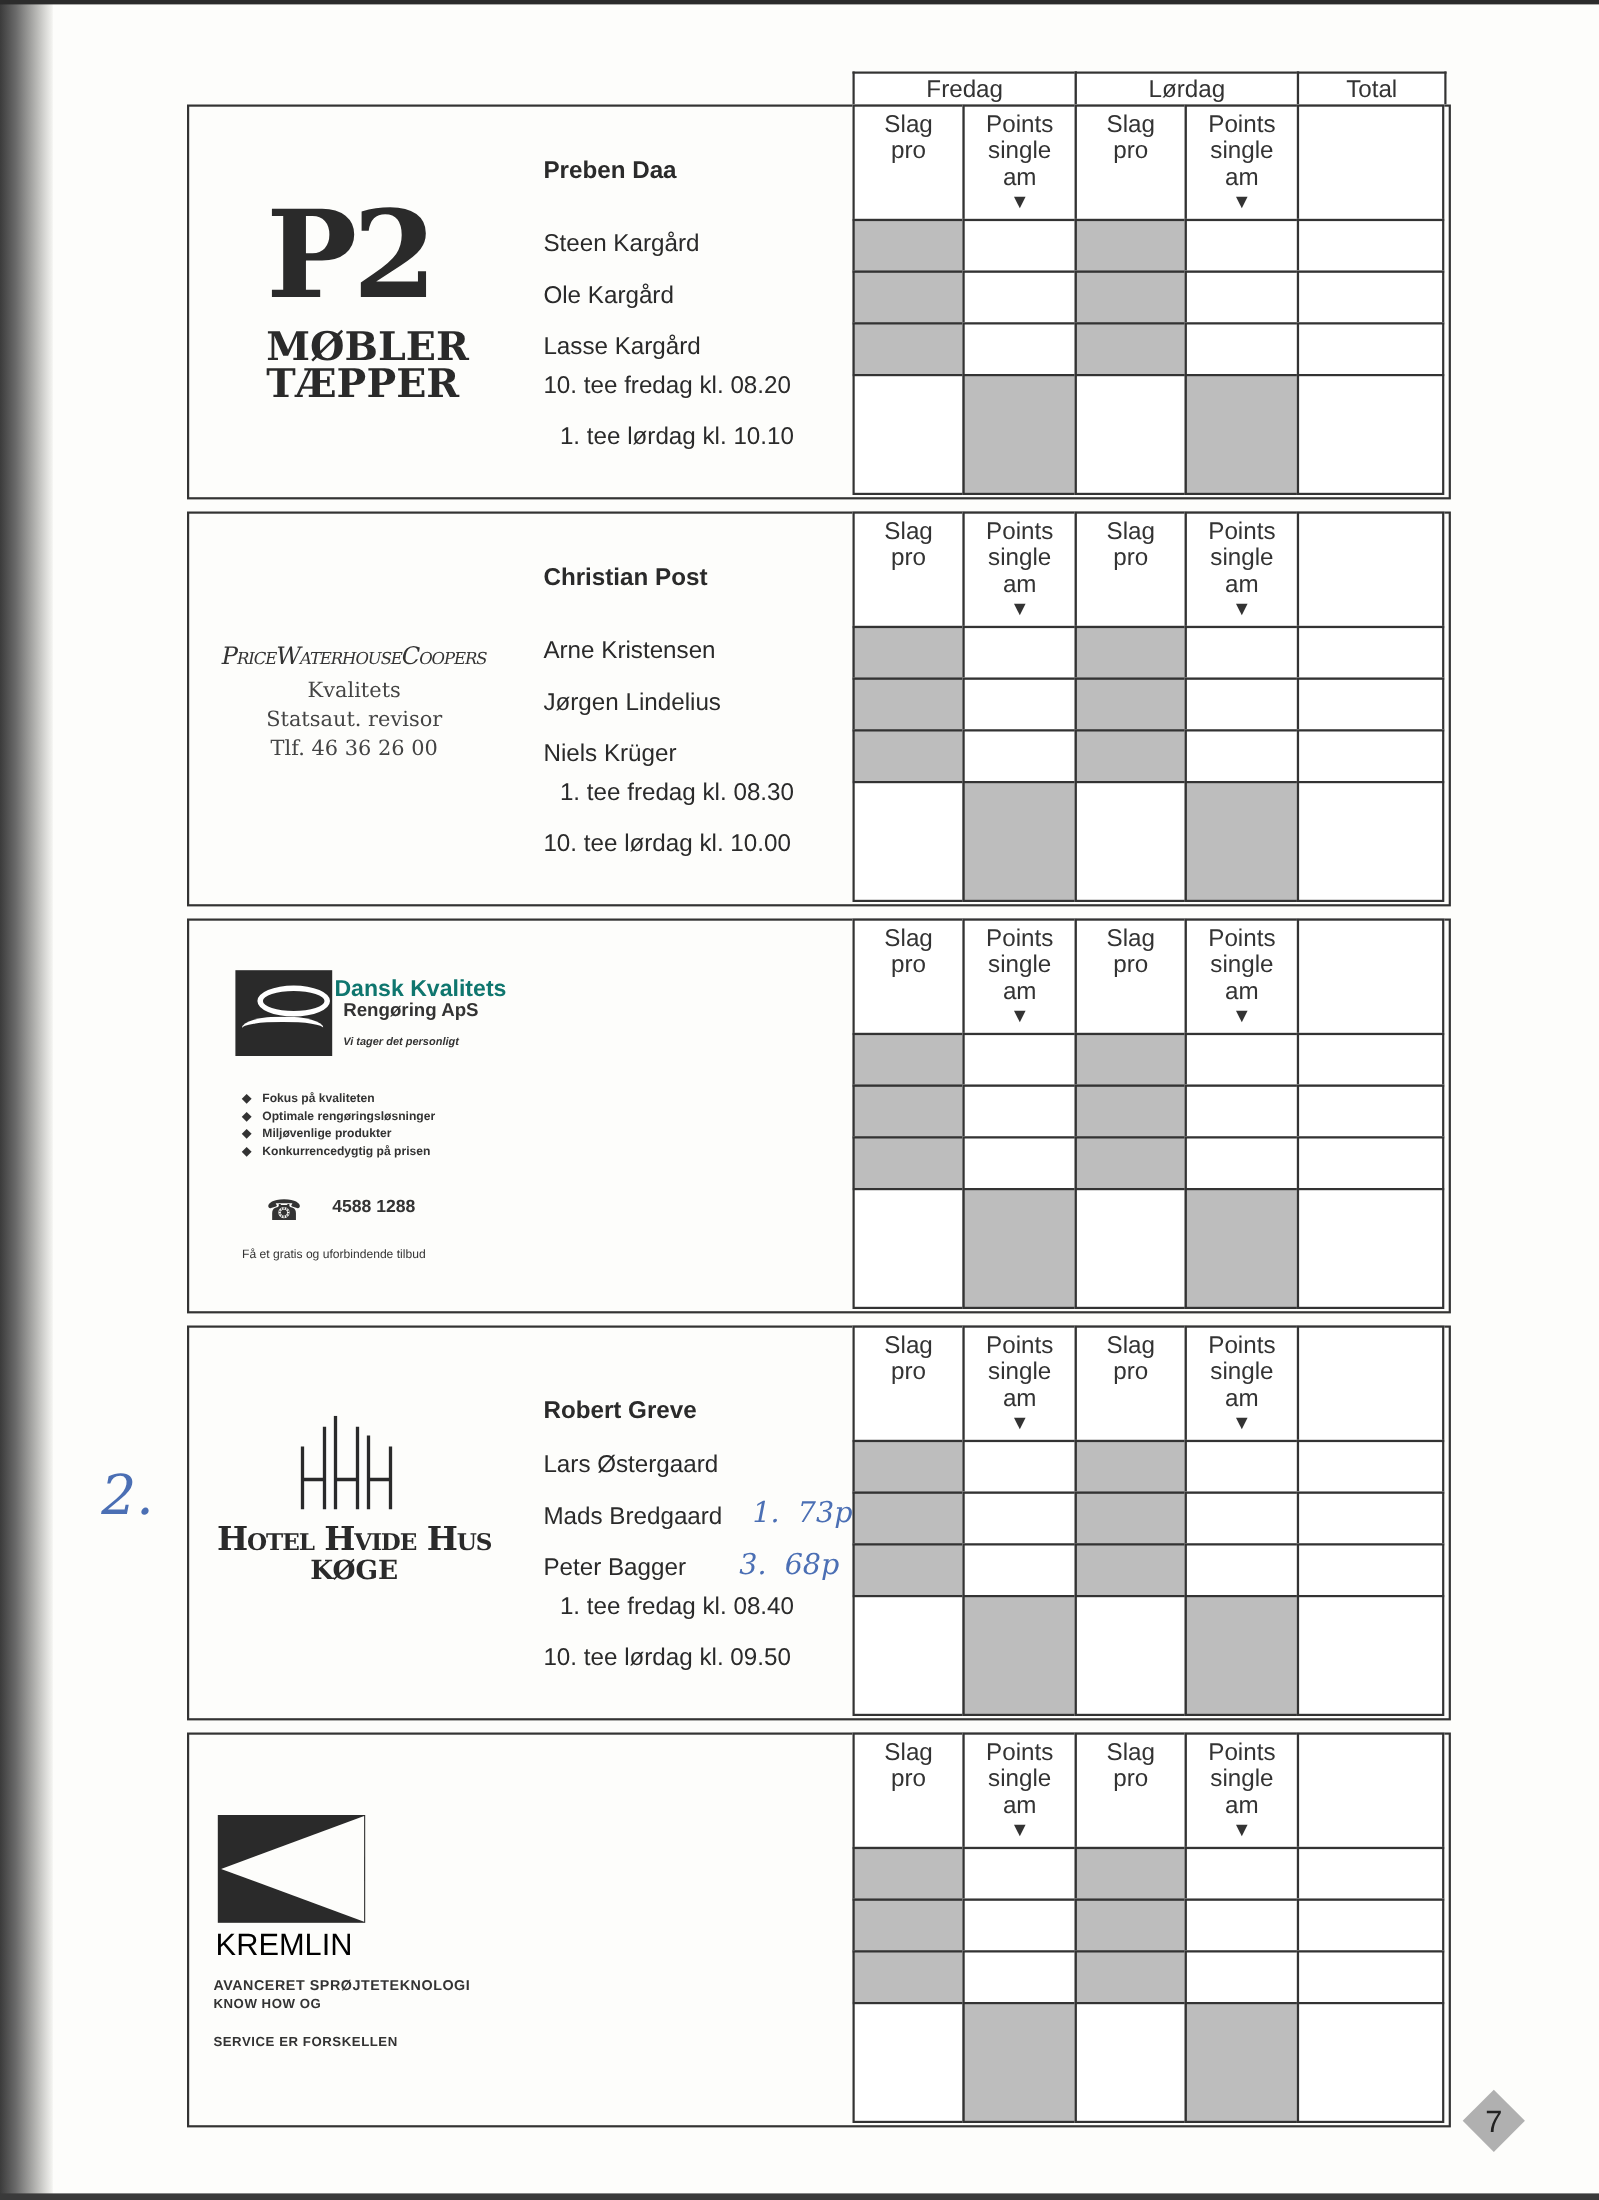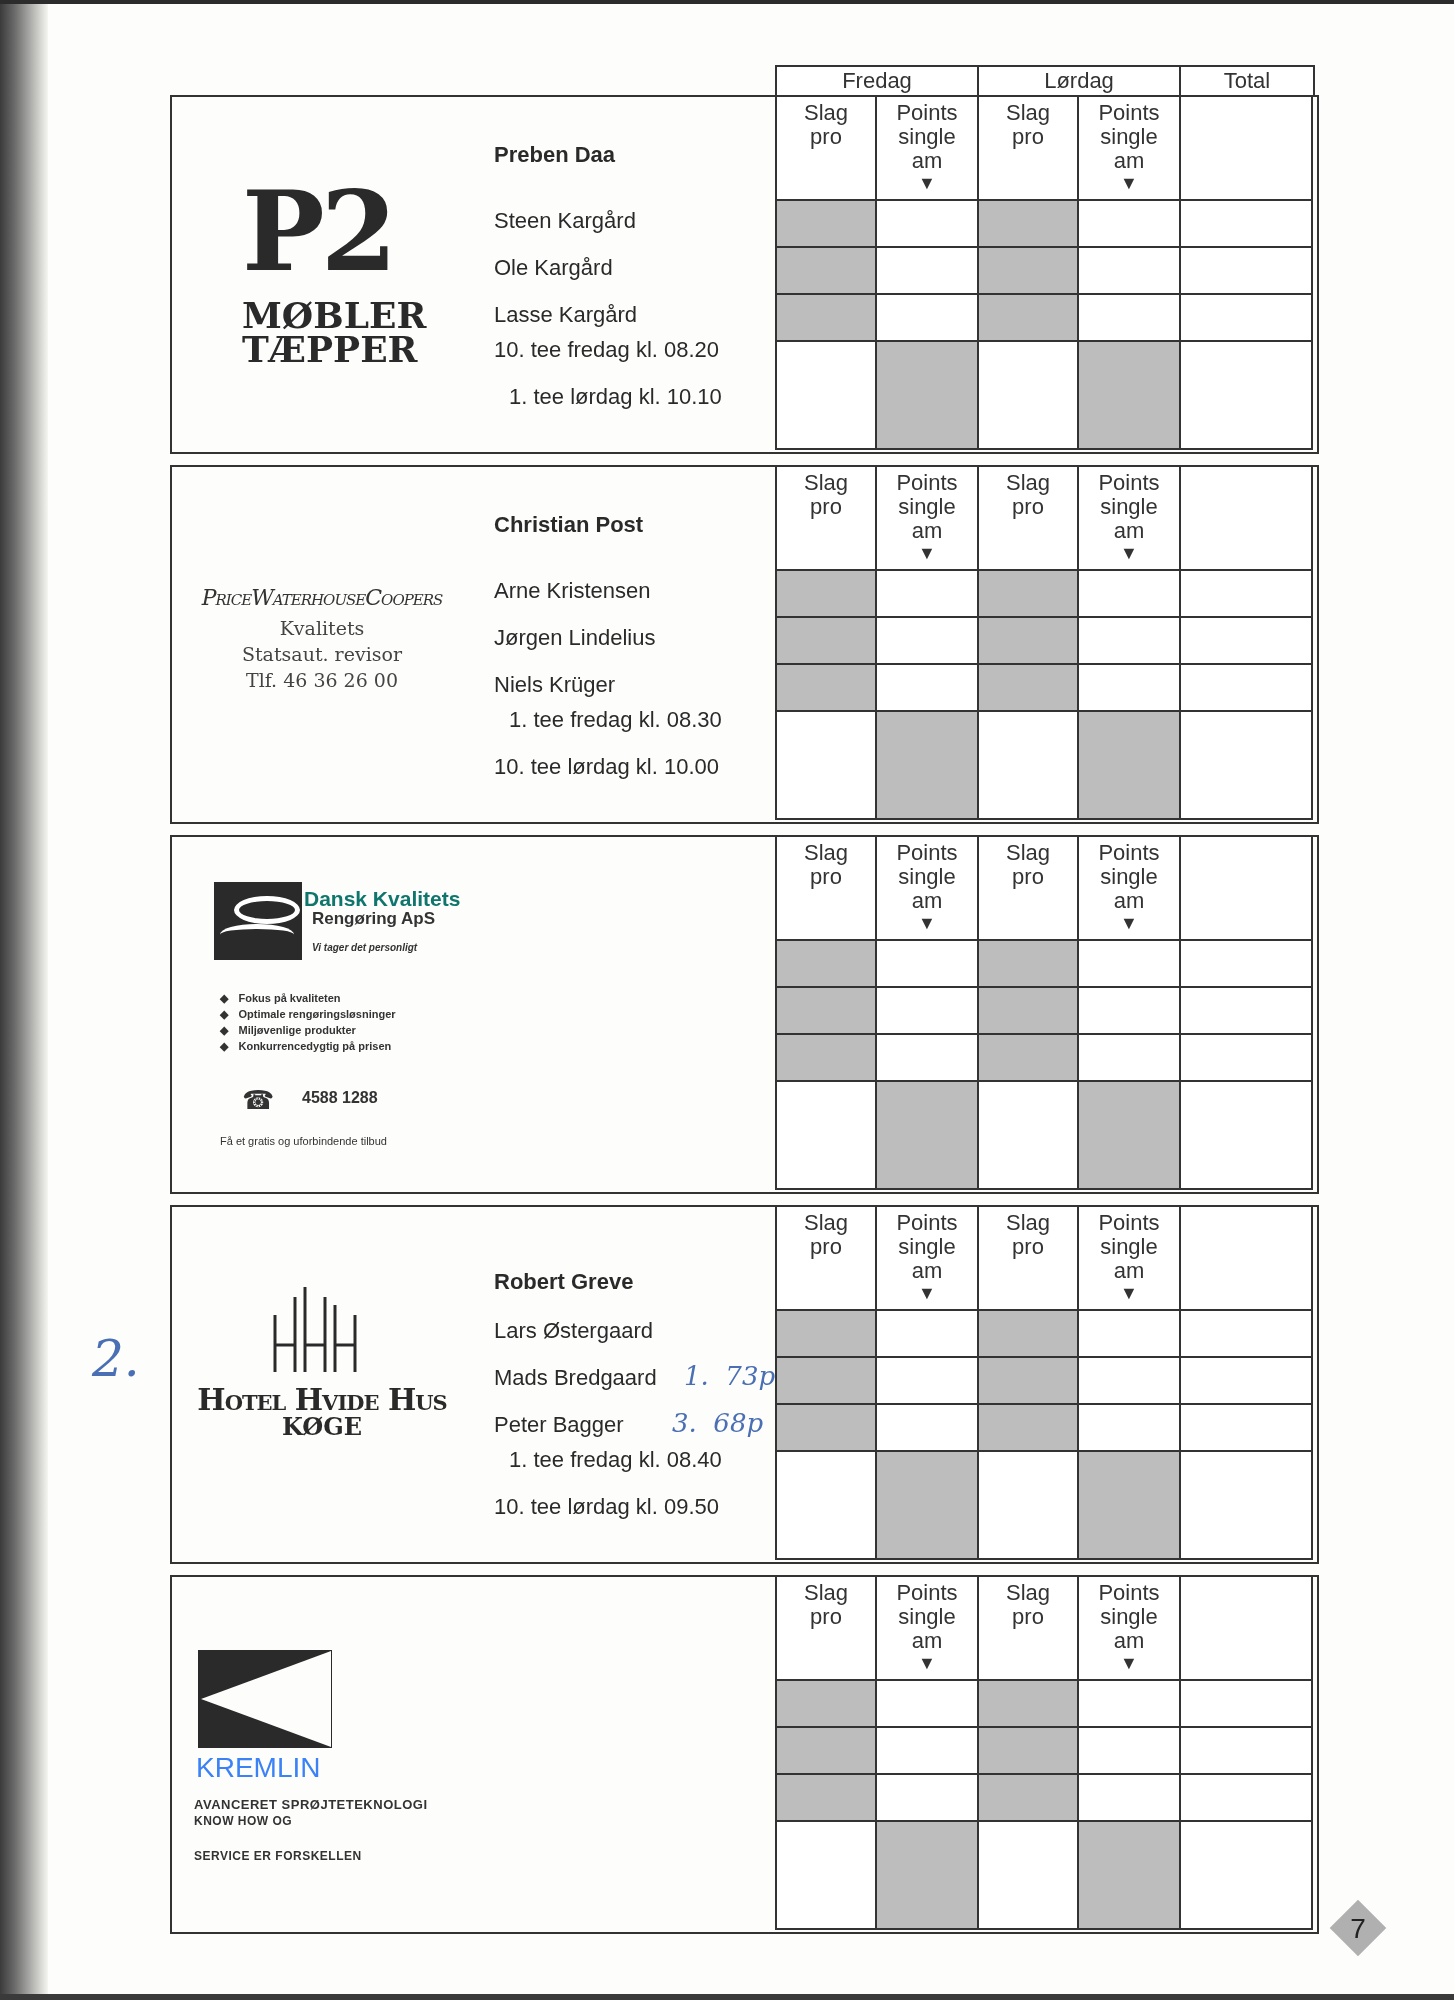--- a/index.html
+++ b/index.html
@@ -299,21 +299,21 @@
       <div class="gc shade" style="left:302px;top:245px;width:104px;height:110px;"></div>
       <div class="gc" style="left:404px;top:245px;width:134px;height:110px;"></div>
     </div>
   </div>
 <div class="block" style="top:1575px;">
     <div class="logo">
       <svg width="136" height="100" style="position:absolute;left:25px;top:72px;">
         <rect x="1" y="1" width="134" height="98" fill="#2a2a2a"></rect>
         <polygon points="4,50 134,2 134,98" fill="#fdfdfb"></polygon>
       </svg>
-      <div style="position:absolute;left:24px;top:175px;font-size:28px;color:#3b82f6;">KREMLIN</div>
+      <div style="position:absolute;left:24px;top:175px;font-size:28px;color:#000000;">KREMLIN</div>
       <div style="position:absolute;left:22px;top:220px;font-weight:bold;font-size:13px;color:#333;white-space:nowrap;letter-spacing:0.5px;">AVANCERET SPRØJTETEKNOLOGI</div>
       <div style="position:absolute;left:22px;top:237px;font-weight:bold;font-size:12px;color:#333;white-space:nowrap;letter-spacing:0.5px;">KNOW HOW OG</div>
       <div style="position:absolute;left:22px;top:272px;font-weight:bold;font-size:12px;color:#333;white-space:nowrap;letter-spacing:0.5px;">SERVICE ER FORSKELLEN</div>
     </div>
     <div class="grid">
       <div class="gc gh" style="left:0px;top:0;width:102px;height:106px;">
         <div>Slag</div>
         <div>pro</div>
       </div>
       <div class="gc gh" style="left:100px;top:0;width:104px;height:106px;">

